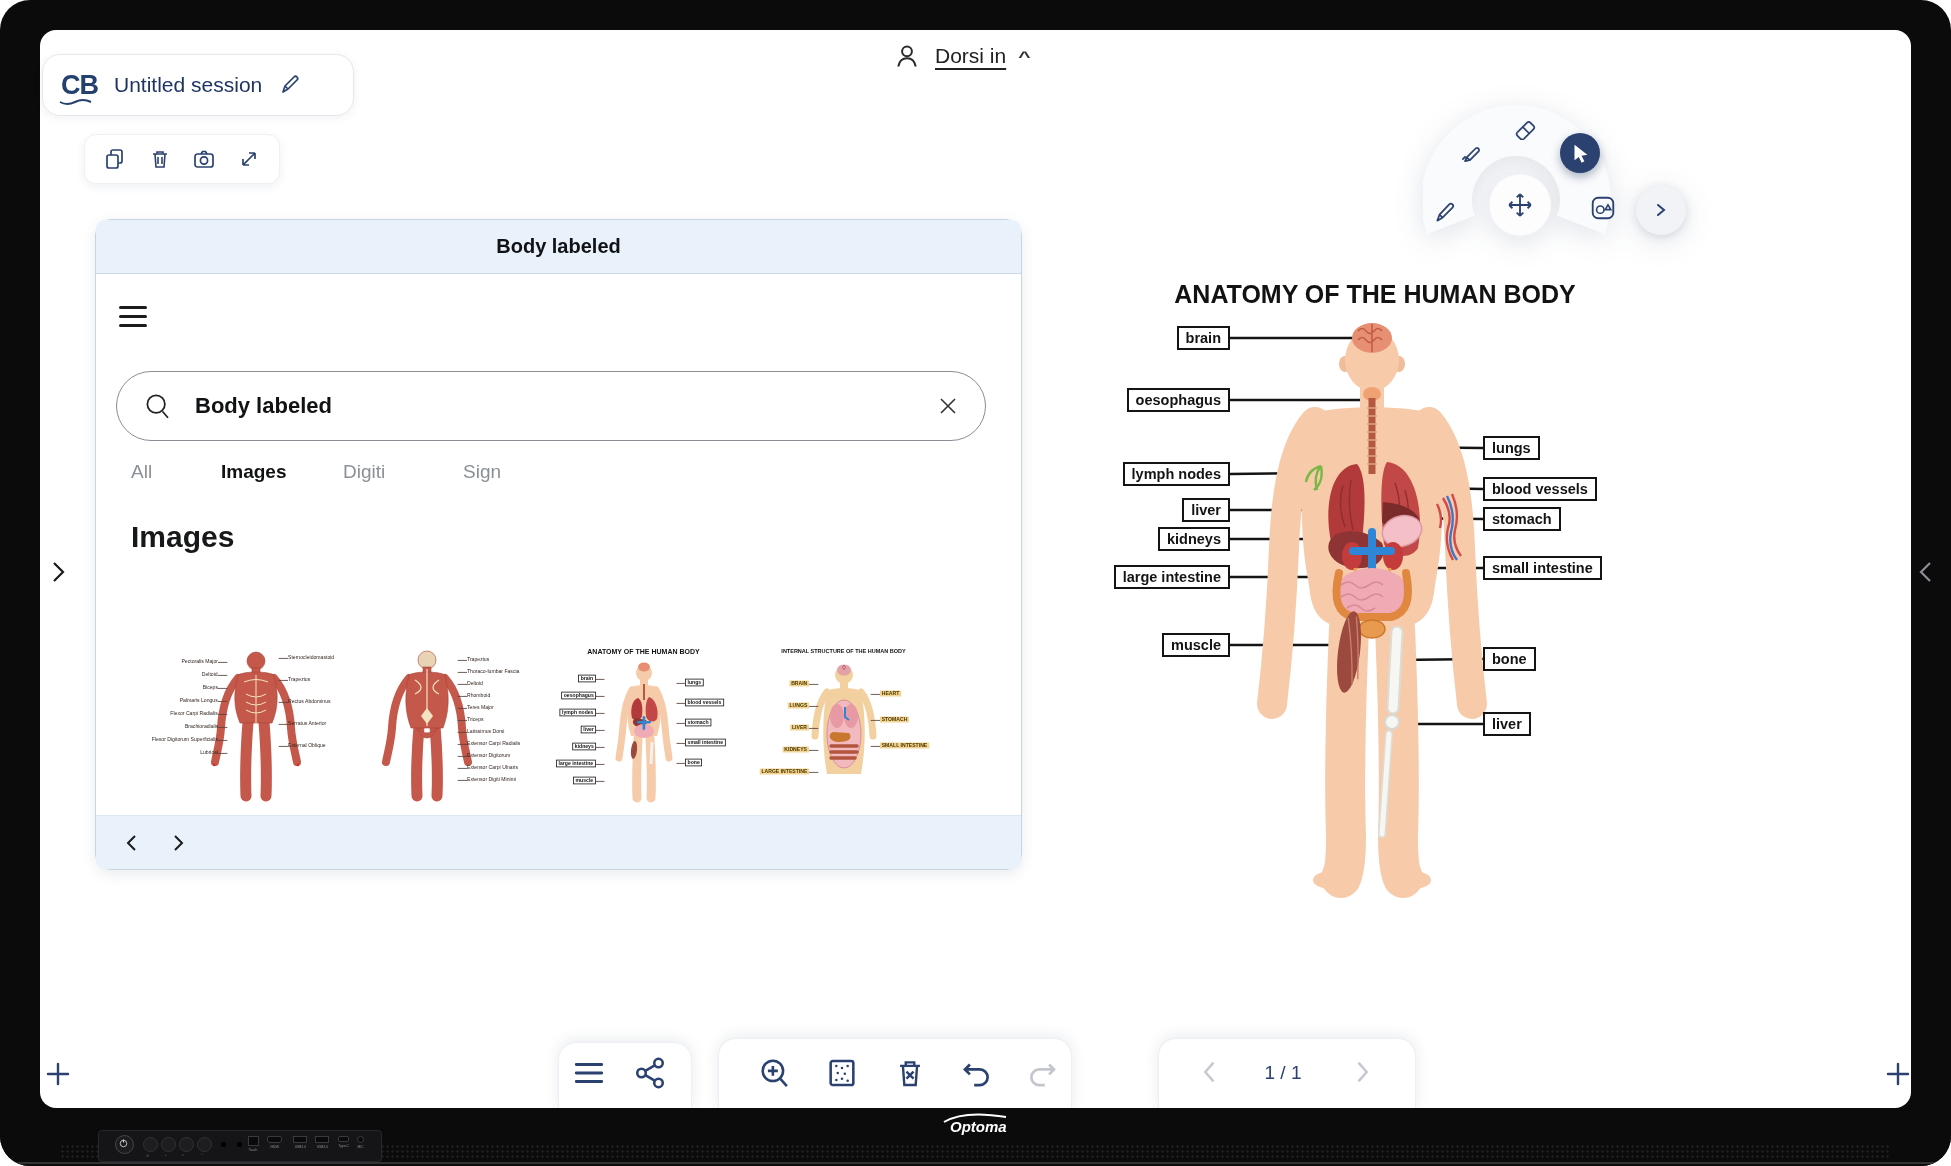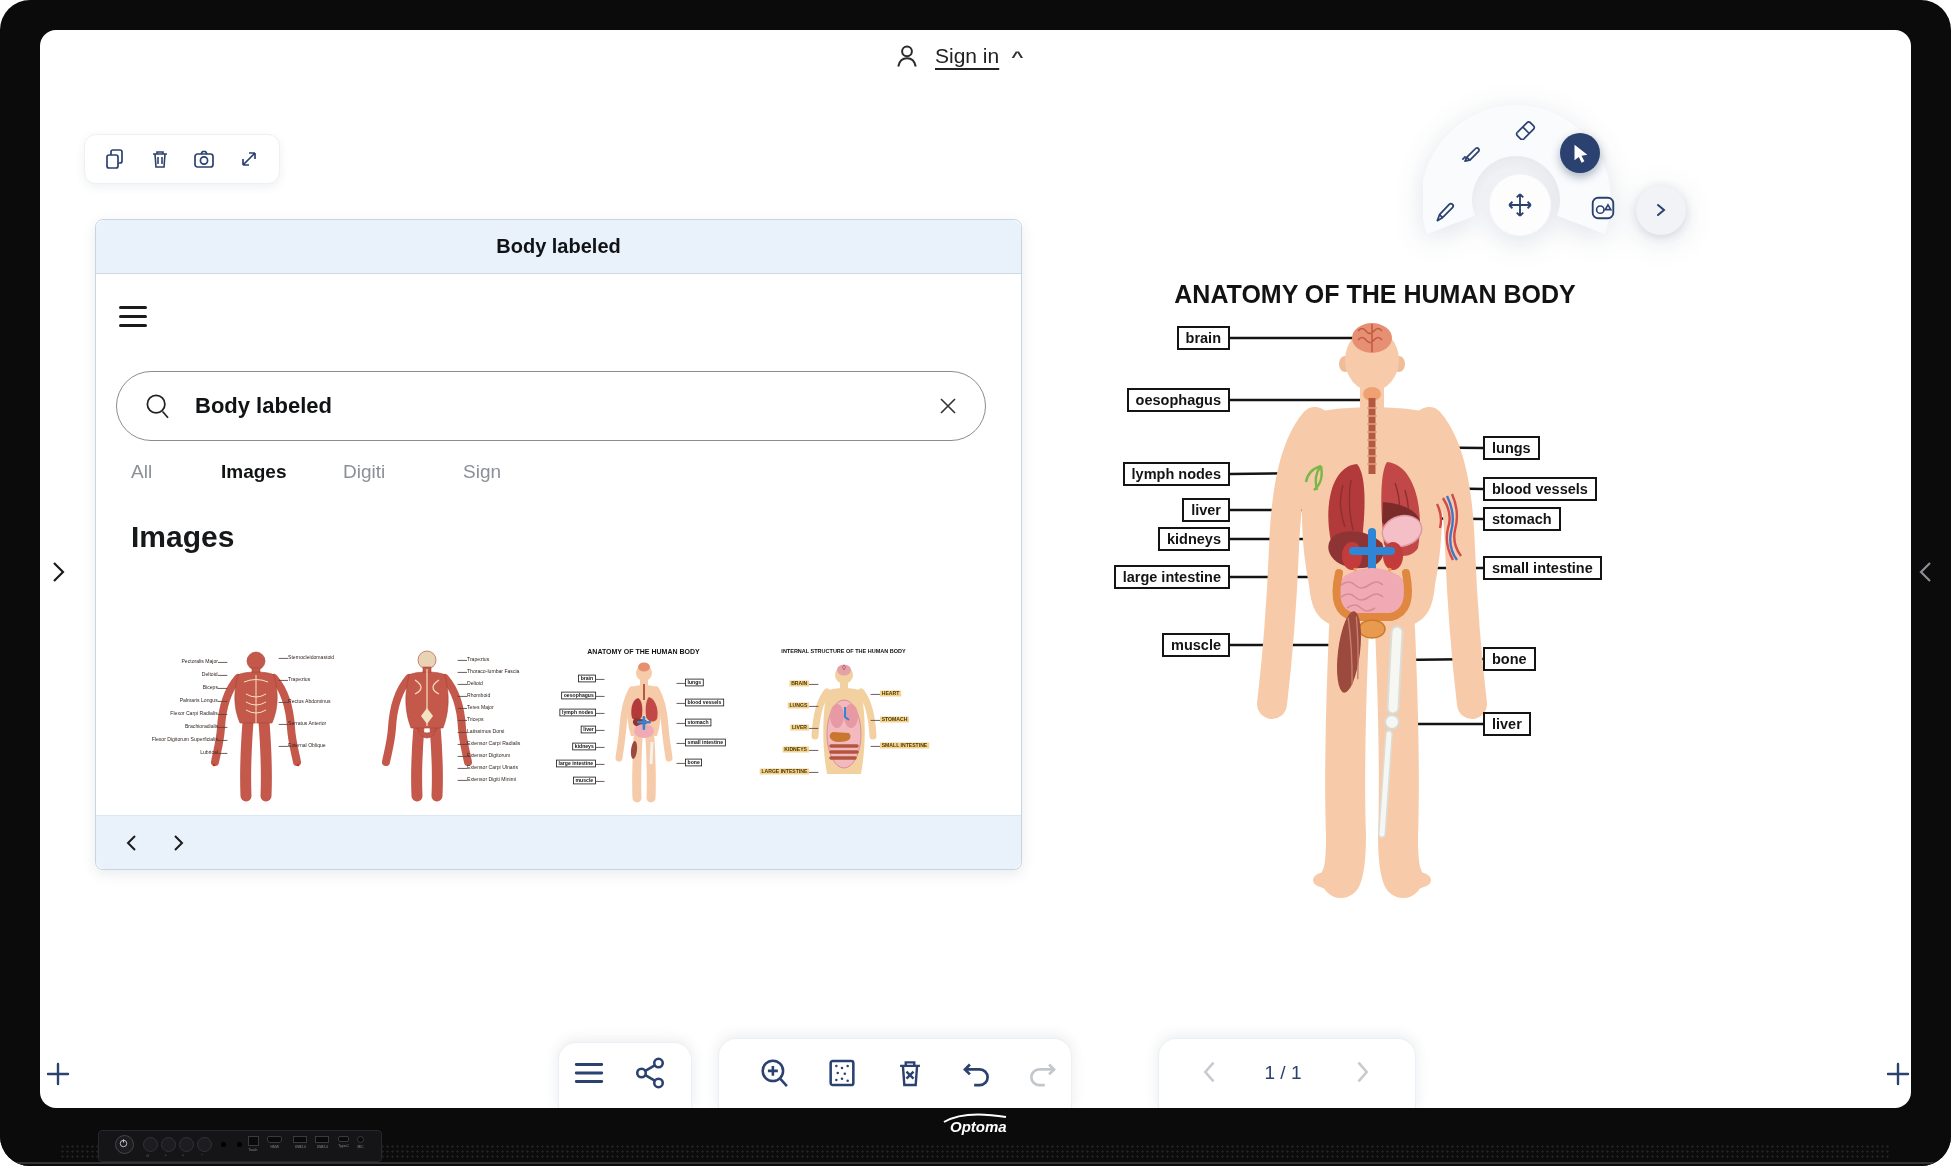--- a/index.html
+++ b/index.html
@@ -19,21 +19,21 @@
   .caret{font-size:15px;color:#333;font-weight:bold;transform:scaleX(1.4);}
   
   .collab-card{position:absolute;left:1772px;top:54px;width:136px;height:62px;background:#fff;border:1.5px solid #e4e7ec;border-radius:18px;box-shadow:0 2px 8px rgba(40,60,90,.07);display:flex;align-items:center;justify-content:space-around;padding:0 10px;}
   .quiz-num{font-size:9px;font-weight:bold;fill:#2b4170;}
   
   .palette{position:absolute;left:1423px;top:100px;width:300px;height:170px;}
   .pal-ic{position:absolute;width:26px;height:26px;cursor:pointer;}
   .pal-sel{position:absolute;left:137px;top:33px;width:40px;height:40px;background:#2b4170;border-radius:50%;box-shadow:0 4px 10px rgba(20,40,80,.35);display:flex;align-items:center;justify-content:center;cursor:pointer;}
   .pal-more{position:absolute;left:213px;top:85px;width:50px;height:50px;background:#f1f3f6;border-radius:50%;display:flex;align-items:center;justify-content:center;cursor:pointer;box-shadow:0 2px 8px rgba(40,60,90,.12);}
   
-  .widget{position:absolute;left:95px;top:219px;width:927px;height:651px;background:#fff;border:1px solid #c8d4e0;border-radius:8px;box-shadow:0 4px 14px rgba(40,60,90,.10);box-sizing:border-box;}
+  .widget{position:absolute;left:95px;top:219px;width:927px;height:651px;background:#fff;border:1px solid #c8d4e0;border-radius:16px;box-shadow:0 4px 14px rgba(40,60,90,.10);box-sizing:border-box;}
   .widget-header{position:absolute;left:0;top:0;right:0;height:53px;background:#e9f1fb;border-bottom:1px solid #cdd9e5;border-radius:9px 9px 0 0;display:flex;align-items:center;justify-content:center;}
   .widget-title{font-size:20px;font-weight:bold;color:#101214;}
   .hamburger{position:absolute;left:23px;top:86px;width:28px;height:22px;cursor:pointer;}
   .hamburger div{height:3px;background:#1b1b1b;border-radius:2px;margin-bottom:6px;}
   .searchbar{position:absolute;left:20px;top:151px;width:870px;height:70px;border:1.5px solid #878d93;border-radius:36px;display:flex;align-items:center;padding:0 26px;box-sizing:border-box;gap:22px;background:#fff;}
   .search-text{font-size:22px;font-weight:bold;color:#101214;flex:1;}
   .tabs{position:absolute;left:0;top:241px;width:100%;height:34px;}
   .tab{position:absolute;font-size:19px;color:#8a9097;cursor:pointer;}
   .tab.active{color:#101214;font-weight:bold;}
   .results-heading{position:absolute;left:35px;top:300px;font-size:30px;font-weight:bold;color:#16181a;}
@@ -70,20 +70,32 @@
   .bottom-line{position:absolute;left:0;top:54px;width:100%;height:2px;background:#333336;}
   .pbtn{position:absolute;top:6px;width:13px;height:13px;border-radius:50%;background:#1d1d20;border:1px solid #333338;}
   .pglyph{position:absolute;top:21px;font-size:6px;color:#77777c;transform:scale(.6);}
 </style>
 </head>
 <body>
 
 <div class="device">
   <div class="canvas"></div>
 
+  <div class="session-card">
+    <div class="cb-logo">
+      <span>CB</span>
+      <svg width="42" height="8" viewBox="0 0 42 8">
+          <path d="M1,4 Q8,8 16,4 T32,4" stroke="#24406e" stroke-width="2" fill="none"></path>
+        </svg>
+    </div>
+    <span class="session-title">Untitled session</span>
+    <svg class="tool-ic" viewBox="0 0 24 24">
+        <path d="M5,19 L7,13 L16,4 a2.1,2.1 0 0 1 3,3 L10,16 Z M7,13 l3,3" fill="none" stroke="#2b4170" stroke-width="1.7" stroke-linejoin="round"></path>
+      </svg>
+  </div>
 
   <div class="mini-toolbar">
     <svg class="tool-ic" viewBox="0 0 24 24">
         <rect x="8" y="3" width="11" height="13" rx="2" fill="none" stroke="#2b4170" stroke-width="1.7"></rect>
         <rect x="4" y="8" width="11" height="13" rx="2" fill="#fff" stroke="#2b4170" stroke-width="1.7"></rect>
       </svg>
     <svg class="tool-ic" viewBox="0 0 24 24">
         <path d="M5,7 h14 M9,7 V5 h6 v2 M7,7 l1,13 h8 l1,-13 M10,10 v7 M14,10 v7" fill="none" stroke="#2b4170" stroke-width="1.6"></path>
       </svg>
     <svg class="tool-ic" viewBox="0 0 24 24">
@@ -94,21 +106,21 @@
     <svg class="tool-ic" viewBox="0 0 24 24">
         <path d="M6,18 L18,6 M18,6 h-6 M18,6 v6 M6,18 v-6 M6,18 h6" fill="none" stroke="#2b4170" stroke-width="1.7"></path>
       </svg>
   </div>
 
   <div class="signin">
     <svg width="28" height="28" viewBox="0 0 24 24">
         <circle cx="12" cy="8" r="4.2" fill="none" stroke="#2a2a2a" stroke-width="1.7"></circle>
         <path d="M4.5,21 c1,-5 4,-7 7.5,-7 s6.5,2 7.5,7" fill="none" stroke="#2a2a2a" stroke-width="1.7"></path>
       </svg>
-    <span class="signin-label">Sign in</span>
+    <span class="signin-label">Dorsi in</span>
     <span class="caret">^</span>
   </div>
 
 
   <div class="palette">
     <svg width="300" height="170" viewBox="0 0 300 170" style="position:absolute;left:0;top:0;filter:drop-shadow(0 6px 14px rgba(30,50,90,.14));">
       <circle cx="238" cy="110" r="25" fill="#f1f3f6"></circle>
       <path d="M4.3,134 A95,95 0 1 1 181.7,134 L134.1,115.8 A44,44 0 1 0 51.9,115.8 Z" fill="#fafbfd"></path>
       <circle cx="97" cy="105" r="31" fill="#fdfdfe" stroke="#f0f2f5" stroke-width="1"></circle>
     </svg>

